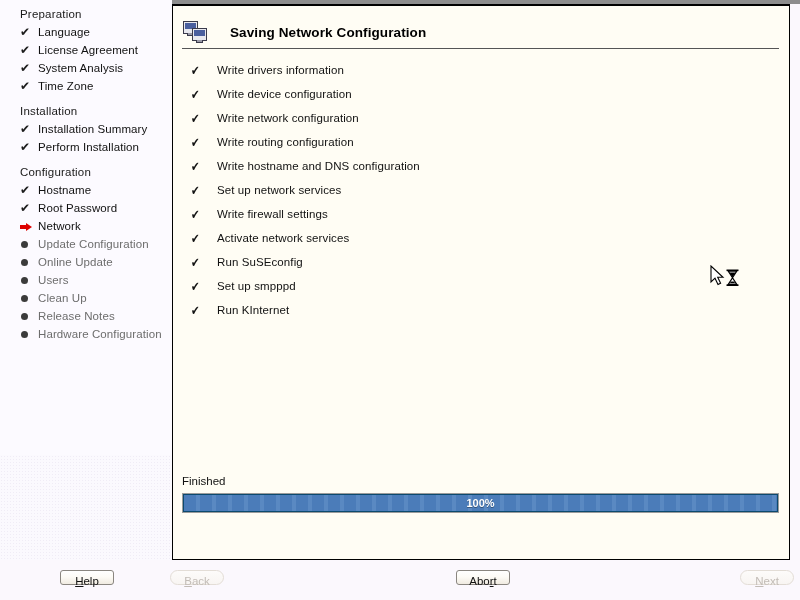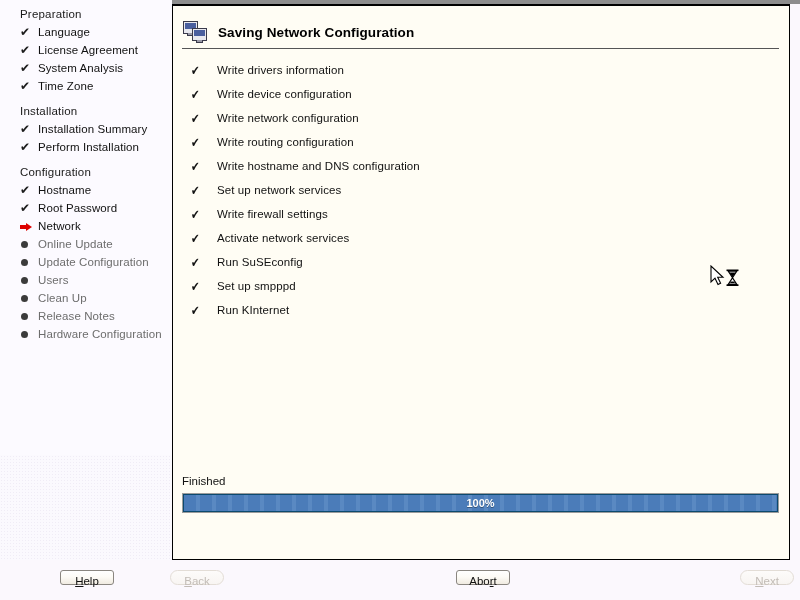--- a/index.html
+++ b/index.html
@@ -122,20 +122,21 @@
     border: 1px solid #000;
     border-top-width: 2px;
     box-sizing: border-box;
   }
   #panel-title-bar {
     position: relative;
     height: 36px;
     padding: 8px 0 0 10px;
     display: flex;
     align-items: center;
+    gap: 12px;
   }
   #title-icon {
     width: 26px; height: 24px;
     position: relative;
     flex: 0 0 26px;
     margin-right: 9px;
   }
   .mon {
     position: absolute;
     border: 1px solid #3a3a4a;
@@ -340,27 +341,27 @@
               <span class="shaft"></span>
               <span class="head"></span>
             </span>
           </span>
           <span class="step-label">Network</span>
         </div>
         <div class="step-row pending">
           <span class="step-marker">
             <span class="bullet-ico"></span>
           </span>
+          <span class="step-label">Update Configuration</span>
+        </div>
+        <div class="step-row pending">
+          <span class="step-marker">
+            <span class="bullet-ico"></span>
+          </span>
           <span class="step-label">Online Update</span>
-        </div>
-        <div class="step-row pending">
-          <span class="step-marker">
-            <span class="bullet-ico"></span>
-          </span>
-          <span class="step-label">Update Configuration</span>
         </div>
         <div class="step-row pending">
           <span class="step-marker">
             <span class="bullet-ico"></span>
           </span>
           <span class="step-label">Users</span>
         </div>
         <div class="step-row pending">
           <span class="step-marker">
             <span class="bullet-ico"></span>

